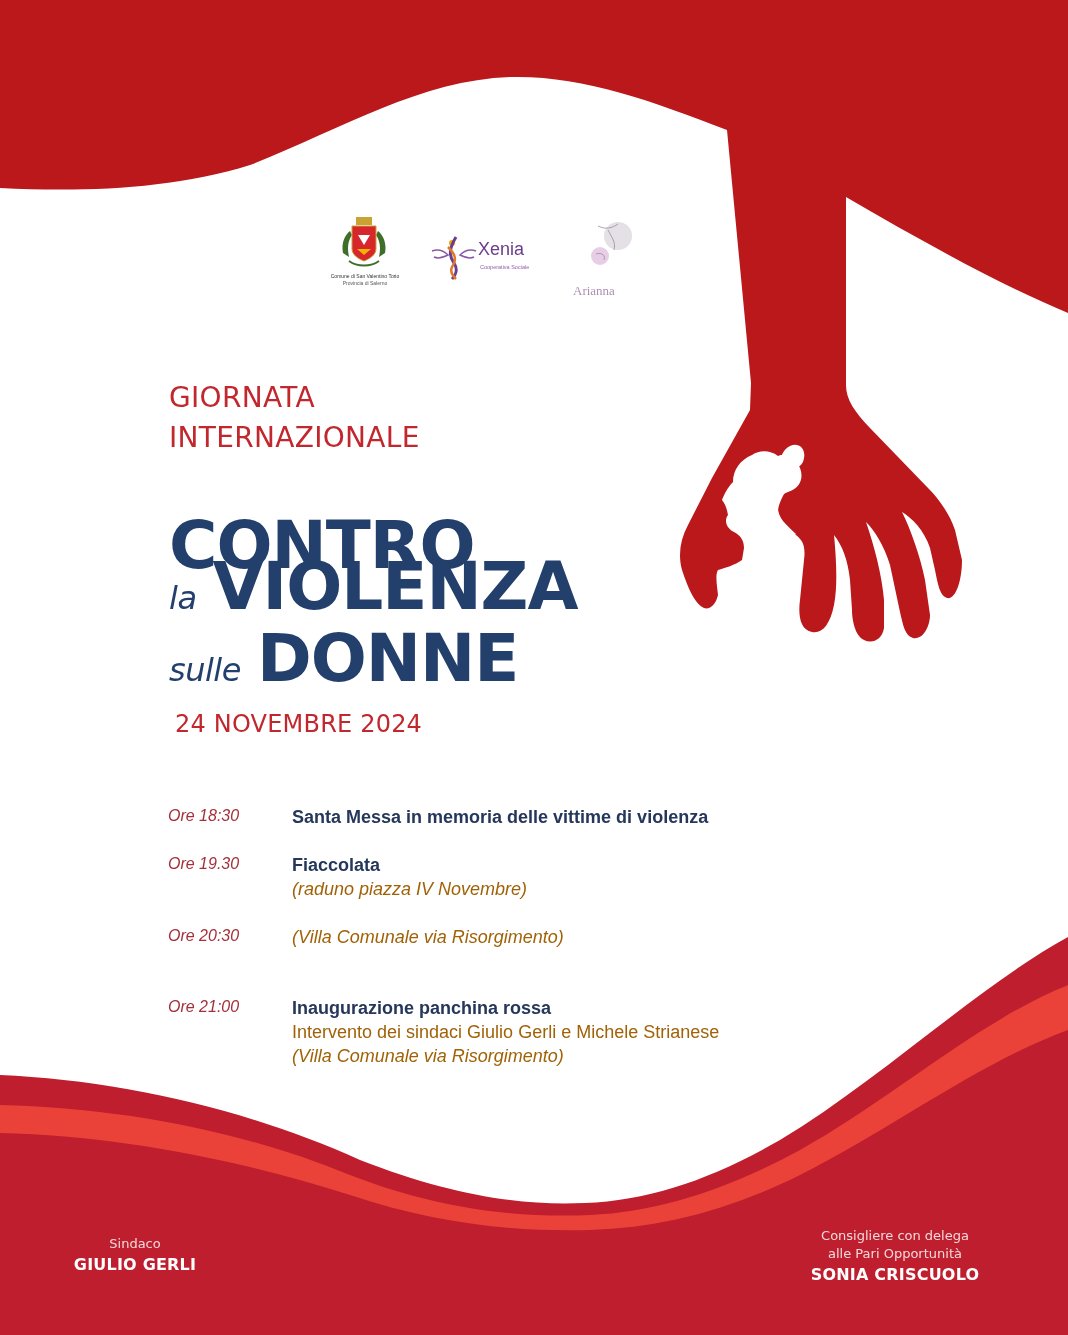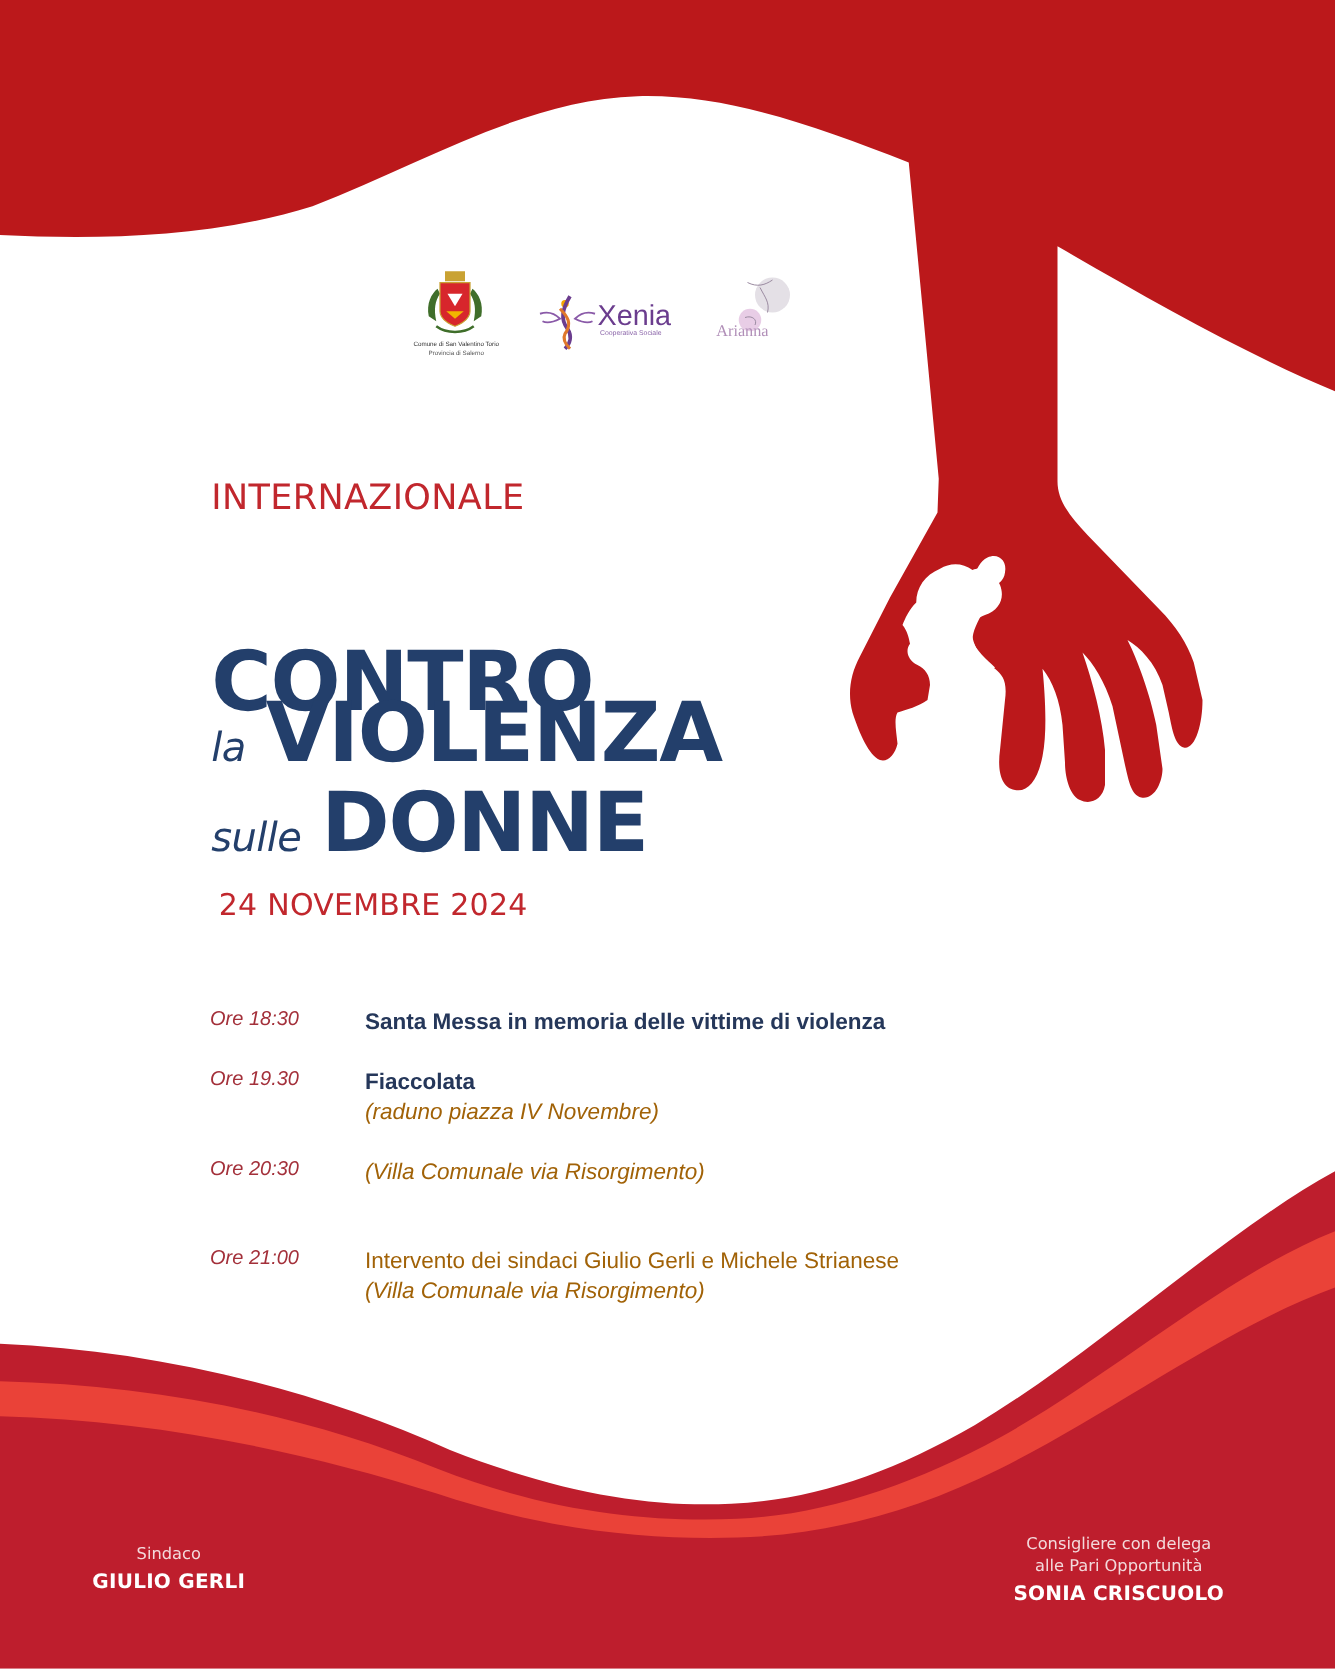--- a/index.html
+++ b/index.html
@@ -12,25 +12,25 @@
     .striano-divider { position: absolute; left: 48px; top: 2px; width: 1px; height: 52px; background: #b8b8b8; }
     .striano-t1 { position: absolute; left: 53px; top: 11px; font-family: "Liberation Serif", serif; font-size: 11px; color: #3a3f4a; letter-spacing: 0.2px; white-space: nowrap; }
     .striano-t2 { position: absolute; left: 52px; top: 21px; font-family: "Liberation Serif", serif; font-size: 19px; color: #3a3f4a; white-space: nowrap; }
     .striano-t3 { position: absolute; left: 53px; top: 45px; font-size: 5px; color: #666; white-space: nowrap; }
     .logo-sanval { left: 150px; top: 0px; width: 80px; height: 75px; }
     .sanval-crest { position: absolute; left: 14px; top: 0; width: 50px; height: 60px; }
     .sanval-t1 { position: absolute; left: 0; top: 58px; width: 80px; text-align: center; font-size: 5px; color: #333; white-space: nowrap; }
     .sanval-t2 { position: absolute; left: 0; top: 65px; width: 80px; text-align: center; font-size: 5px; color: #555; white-space: nowrap; }
     .logo-xenia { left: 255px; top: 18px; width: 110px; height: 50px; }
     .xenia-mark { position: absolute; left: 0; top: 0; width: 48px; height: 48px; }
-    .xenia-t1 { position: absolute; left: 48px; top: 6px; font-size: 23px; color: #6b3d8e; white-space: nowrap; }
+    .xenia-t1 { position: absolute; left: 48px; top: 6px; font-size: 18px; color: #6b3d8e; white-space: nowrap; }
     .xenia-t2 { position: absolute; left: 50px; top: 31px; font-size: 5.5px; color: #8a64a8; white-space: nowrap; }
     .logo-arianna { left: 395px; top: 5px; width: 75px; height: 75px; }
     .arianna-mark { position: absolute; left: 8px; top: 0; width: 60px; height: 52px; }
-    .arianna-t1 { position: absolute; left: 3px; top: 37px; font-family: "Liberation Serif", serif; font-size: 13px; color: #b18fb8; white-space: nowrap; }
+    .arianna-t1 { position: absolute; left: 3px; top: 63px; font-family: "Liberation Serif", serif; font-size: 13px; color: #b18fb8; white-space: nowrap; }
 
     .headline { position: absolute; left: 169px; top: 378px; }
     .kicker { font-family: "DejaVu Sans", sans-serif; font-size: 28px; line-height: 40px; color: #c1272d; font-weight: normal; letter-spacing: 0.3px; }
     .title-line { position: absolute; left: 0; white-space: nowrap; color: #233f6b; }
     .big { font-family: "DejaVu Sans", sans-serif; font-weight: bold; font-size: 66px; letter-spacing: -1px; }
     .small-it { font-family: "DejaVu Sans", sans-serif; font-style: italic; font-size: 32px; font-weight: normal; margin-right: 16px; letter-spacing: -0.5px; }
     .line1 { top: 98px; margin-top: 31px; }
     .line2 { top: 170px; }
     .line3 { top: 242px; }
     .date { position: absolute; left: 6px; top: 332px; font-family: "DejaVu Sans", sans-serif; font-size: 24px; color: #c1272d; white-space: nowrap; letter-spacing: 0.2px; }
@@ -175,20 +175,21 @@
     <svg class="arianna-mark" viewBox="0 0 60 52">
       <circle cx="40" cy="16" r="14" fill="#e4e0e6"></circle>
       <circle cx="22" cy="36" r="9" fill="#e8cde6"></circle>
       <path d="M18,34 C24,32 28,36 26,40 M20,6 C28,10 34,8 40,4 M30,10 C34,18 38,22 36,30" fill="none" stroke="#9a8aa0" stroke-width="0.8"></path>
     </svg>
     <div class="arianna-t1">Arianna</div>
   </div>
 </div>
 
 <div class="headline">
+  <div class="kicker">GIORNATA</div>
   <div class="kicker">INTERNAZIONALE</div>
   <div class="title-line line1">
     <span class="big">CONTRO</span>
   </div>
   <div class="title-line line2">
     <span class="small-it">la</span><span class="big">VIOLENZA</span>
   </div>
   <div class="title-line line3">
     <span class="small-it">sulle</span><span class="big">DONNE</span>
   </div>
@@ -211,20 +212,21 @@
   </div>
   <div class="prog-row" style="top:120px;">
     <div class="prog-time">Ore 20:30</div>
     <div class="prog-body">
       <div class="prog-line it">(Villa Comunale via Risorgimento)</div>
     </div>
   </div>
   <div class="prog-row" style="top:191px;">
     <div class="prog-time">Ore 21:00</div>
     <div class="prog-body">
+      <div class="prog-title">Inaugurazione panchina rossa</div>
       <div class="prog-line">Intervento dei sindaci Giulio Gerli e Michele Strianese</div>
       <div class="prog-line it">(Villa Comunale via Risorgimento)</div>
     </div>
   </div>
 </div>
 
 <div class="footer-left">
   <div class="f-role">Sindaco</div>
   <div class="f-name">GIULIO GERLI</div>
 </div>

